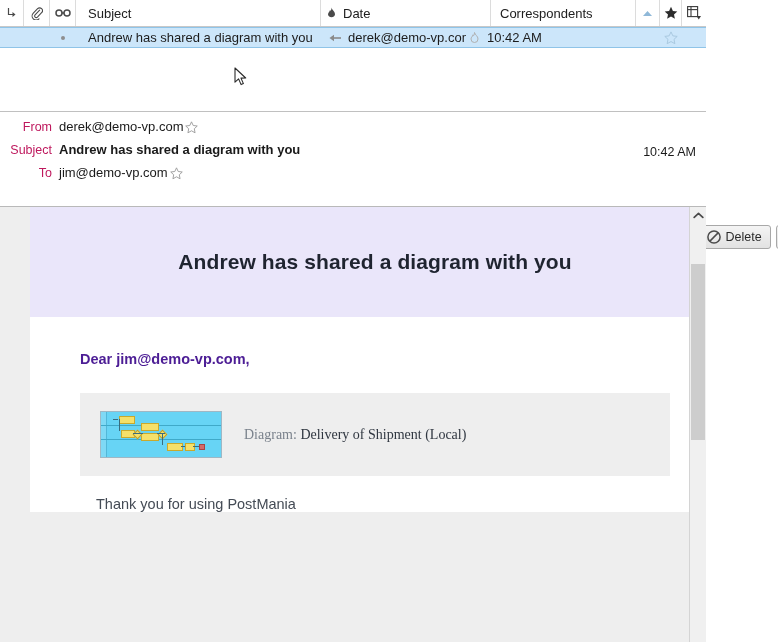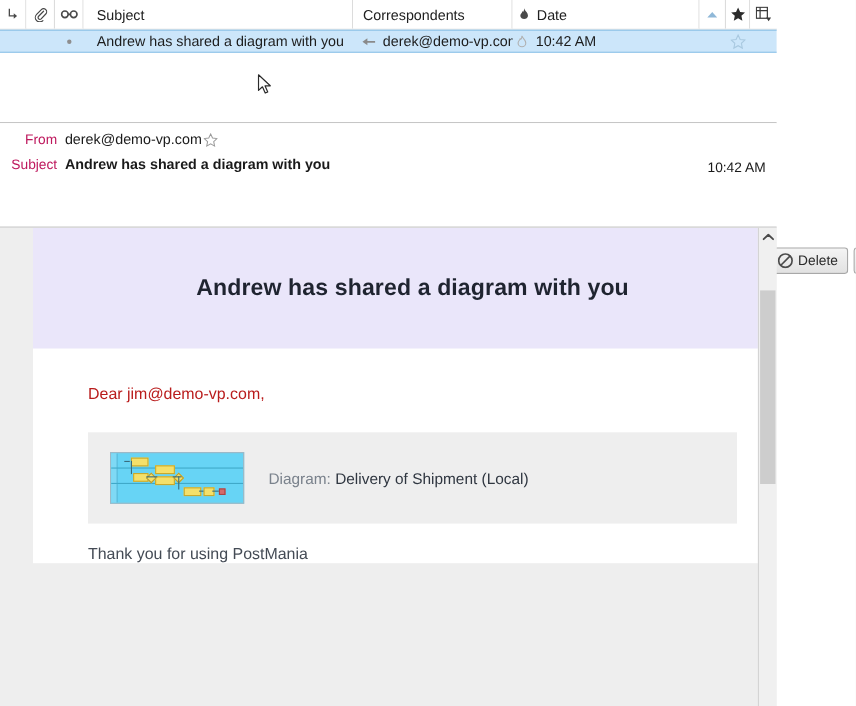--- a/index.html
+++ b/index.html
@@ -230,22 +230,22 @@
     color: #1f2430;
     letter-spacing: 0.1px;
   }
   .mail-body {
     padding: 34px 50px 20px 50px;
     box-sizing: border-box;
     background: #ffffff;
   }
   .greeting {
     font-size: 14.5px;
-    font-weight: normal;
-    color: #b91c1c;
+    font-weight: bold;
+    color: #4c1d95;
     margin: 0 0 26px 0;
   }
   .para {
     font-size: 14.5px;
     line-height: 29px;
     color: #444b55;
     margin: 0 0 34px 0;
   }
   .diagram-card {
     background: #eeeeee;
@@ -275,28 +275,28 @@
   .thumb .node {
     position: absolute; background: #f5e06a; border: 1px solid #c9a92c; height: 6px;
   }
   .thumb .conn {
     position: absolute; background: #3a6c7d;
   }
   .thumb .gw {
     position: absolute; width: 5px; height: 5px; background: #f5e06a;
     border: 1px solid #b99d2c; transform: rotate(45deg);
   }
-  .card-text { display: flex; flex-direction: row; gap: 14px; }
+  .card-text { display: flex; flex-direction: row; gap: 14px; font-family: Liberation Serif, serif; }
   .card-line { font-size: 14px; color: #7a828c; }
   .card-line b { color: #2f3640; font-weight: normal; }
   .closing {
     font-size: 14.5px;
     color: #444b55;
     margin: 0;
-    padding: 0 50px;
+    padding: 0 66px;
   }
 
   
   .vscroll {
     width: 16px;
     flex: none;
     background: #f0f0f0;
     border-left: 1px solid #d4d4d4;
     position: relative;
   }
@@ -351,30 +351,30 @@
         <svg width="16" height="10" viewBox="0 0 16 10">
             <circle cx="4" cy="5" r="3" stroke="#4a4a4a" stroke-width="1.5" fill="none"></circle>
             <circle cx="12" cy="5" r="3" stroke="#4a4a4a" stroke-width="1.5" fill="none"></circle>
             <line x1="7" y1="5" x2="9" y2="5" stroke="#4a4a4a" stroke-width="1.5"></line>
           </svg>
       </span>
     </div>
     <div class="col col-subject">
       <span>Subject</span>
     </div>
-    <div class="col col-corr">
-      <span>Correspondents</span>
-    </div>
     <div class="col col-date">
       <span class="hicon">
         <svg width="9" height="13" viewBox="0 0 9 13">
             <path d="M4.5 0.5 C5 3 8 4 8 7.5 A3.6 3.6 0 0 1 1 7.5 C1 5.5 2.6 5 3 3 C3.4 4.4 4.3 4 4.5 0.5 Z" fill="#4a4a4a"></path>
           </svg>
       </span>
       <span>Date</span>
+    </div>
+    <div class="col col-corr">
+      <span>Correspondents</span>
     </div>
     <div class="col col-sort">
       <span class="hicon">
         <svg width="11" height="7" viewBox="0 0 11 7">
             <path d="M5.5 1 L10 6 L1 6 Z" fill="#8fb8d8"></path>
           </svg>
       </span>
     </div>
     <div class="col col-star">
       <span class="hicon">
@@ -455,20 +455,31 @@
     </div>
 
     <div class="hdr-row">
       <div class="hdr-label">Subject</div>
       <div class="hdr-value bold">
         <span>Andrew has shared a diagram with you</span>
       </div>
     </div>
 
 
+    <div class="hdr-row">
+      <div class="hdr-label">To</div>
+      <div class="hdr-value">
+        <span>jim@demo-vp.com</span>
+        <span class="star-outline">
+          <svg width="13" height="13" viewBox="0 0 14 14">
+              <path d="M7 0.9 L8.85 4.85 L13.2 5.4 L10 8.35 L10.85 12.7 L7 10.55 L3.15 12.7 L4 8.35 L0.8 5.4 L5.15 4.85 Z" fill="none" stroke="#9b9b9b" stroke-width="1"></path>
+            </svg>
+        </span>
+      </div>
+    </div>
 
     <div class="hdr-time">10:42 AM</div>
 
     <div class="toolbar">
 
       <div class="tb-btn">
         <span class="hicon">
           <svg width="14" height="12" viewBox="0 0 14 12">
               <path d="M5.4 1.2 L5.4 3.6 C9.8 3.8 12.6 5.6 13 10.6 C11.2 7.6 8.8 6.7 5.4 6.8 L5.4 9.4 L0.8 5.3 Z" fill="#4a4a4a"></path>
             </svg>

